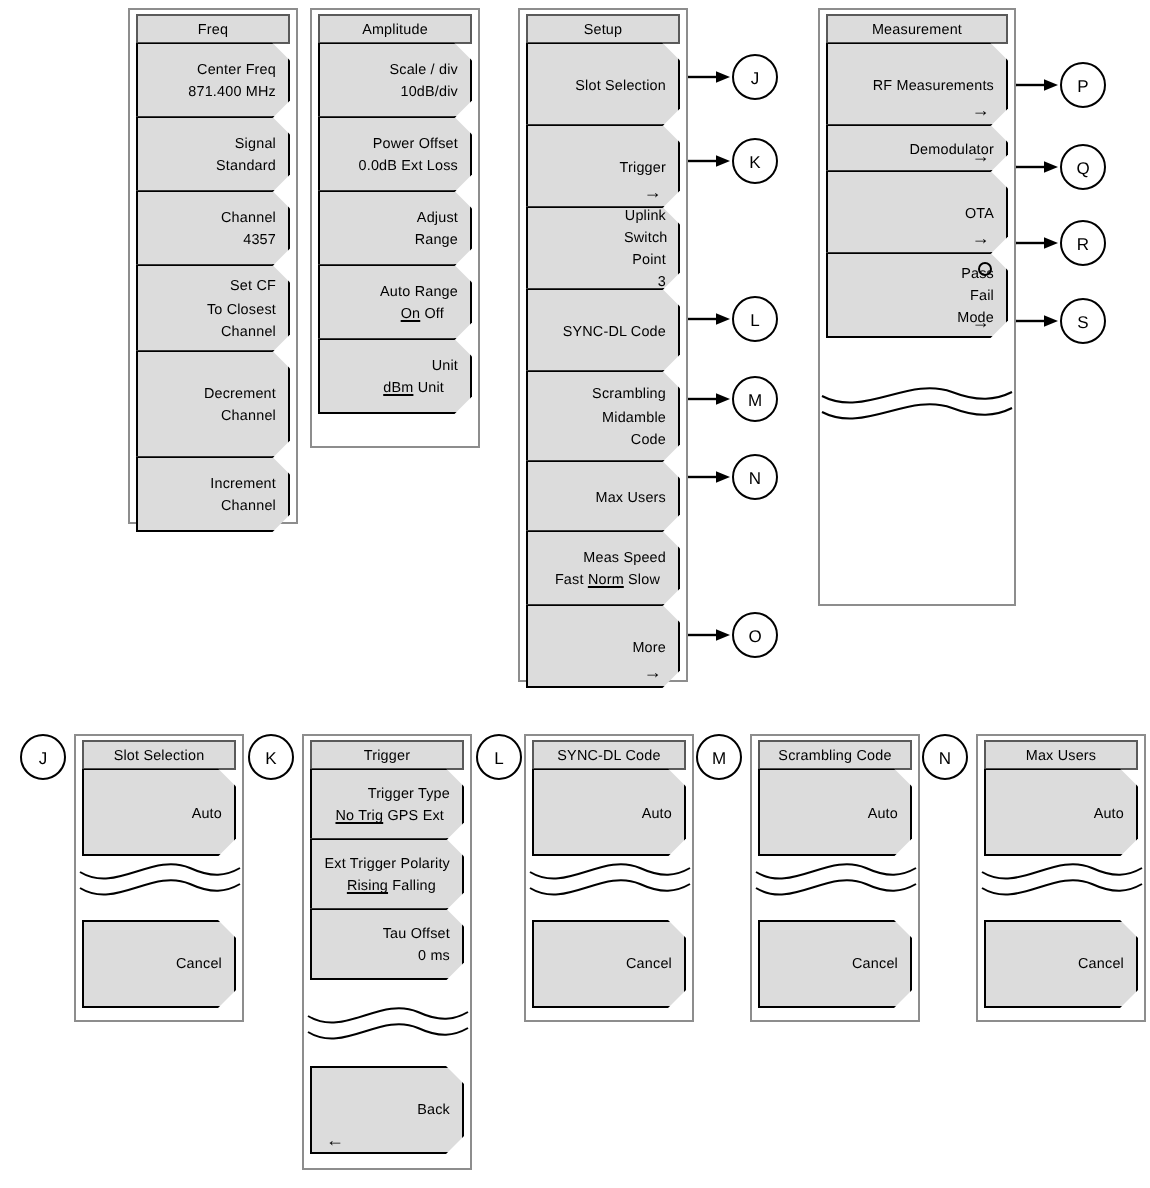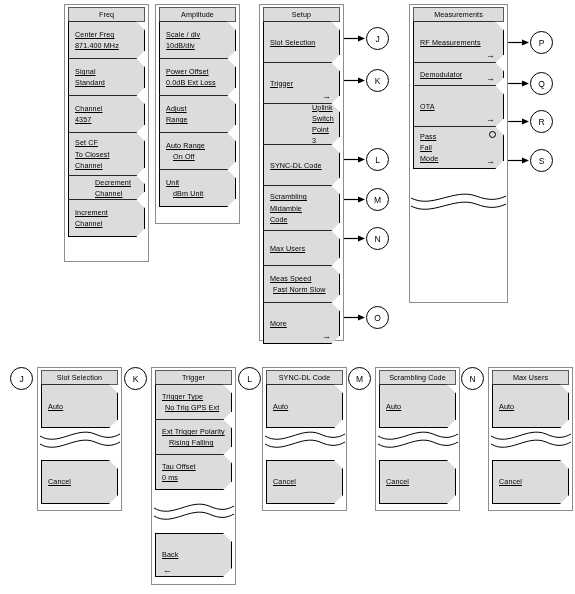--- a/index.html
+++ b/index.html
@@ -24,31 +24,30 @@
     line-height:1;
     padding:3px 0 3px 0;
     letter-spacing:.1px;
   }
   .mitem{
     box-sizing:border-box;
     position:relative;
     background:#dcdcdc;
     border:1px solid #000;
     font-size:7.2px;
-    text-align:left;
+    text-align:right;
     line-height:1.55;
     padding:4px 6px 4px 6px;
     margin-top:-1px;
     letter-spacing:.1px;
     display:flex;
     flex-direction:column;
     justify-content:center;
     
     clip-path:polygon(0 0, calc(100% - 9px) 0, 100% 9px, 100% calc(100% - 9px), calc(100% - 9px) 100%, 0 100%);
-    text-decoration:underline;
   }
   .mitem .ln{display:block;}
   .mitem.thickline{border-width:1.3px;}
   .mitem .u{text-decoration:underline;}
   .triple{display:flex;justify-content:space-between;padding:0 3px;}
   .dual{display:flex;justify-content:space-between;padding:0 7px;}
 
   
   .nextarrow{
     position:absolute;right:8px;bottom:2px;
@@ -107,21 +106,21 @@
     </div>
     <div class="mitem" style="height:38px;">
       <span class="ln">Channel</span>
       <span class="ln">4357</span>
     </div>
     <div class="mitem" style="height:44px;">
       <span class="ln">Set CF</span>
       <span class="ln">To Closest</span>
       <span class="ln">Channel</span>
     </div>
-    <div class="mitem" style="height:25px;padding-left:26px;">
+    <div class="mitem" style="height:54px;padding-left:26px;">
       <span class="ln">Decrement</span>
       <span class="ln">Channel</span>
     </div>
     <div class="mitem" style="height:38px;">
       <span class="ln">Increment</span>
       <span class="ln">Channel</span>
     </div>
   </div>
 
   <div class="frame" style="left:155px;top:4px;width:85px;height:220px;"></div>
@@ -189,21 +188,21 @@
       </span>
     </div>
     <div class="mitem" style="height:42px;">
       <span class="ln">More</span>
       <span class="nextarrow">→</span>
     </div>
   </div>
 
   <div class="frame" style="left:409px;top:4px;width:99px;height:299px;"></div>
   <div class="menu" style="left:413px;top:7px;width:91px;">
-    <div class="menu-title">Measurements</div>
+    <div class="menu-title">Measurement</div>
     <div class="mitem thickline" style="height:42px;">
       <span class="ln">RF Measurements</span>
       <span class="nextarrow">→</span>
     </div>
     <div class="mitem thickline" style="height:24px;">
       <span class="ln">Demodulator</span>
       <span class="nextarrow">→</span>
     </div>
     <div class="mitem thickline" style="height:42px;">
       <span class="ln">OTA</span>

